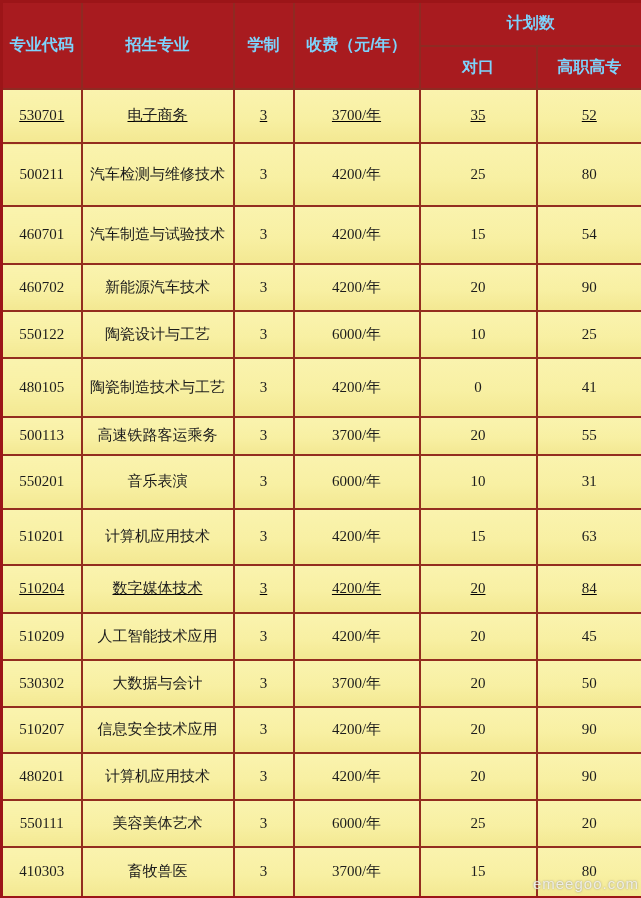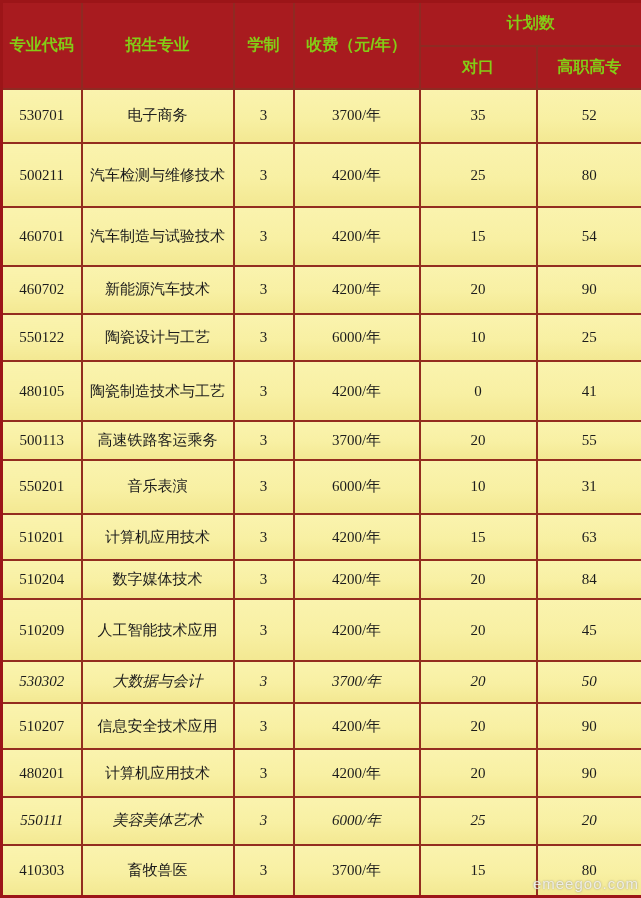--- a/index.html
+++ b/index.html
@@ -17,21 +17,21 @@
   table.enroll-table {
     width: 641px;
     height: 898px;
     border-collapse: collapse;
     table-layout: fixed;
     border: 3px solid #9c1518;
     background: #a81b1f;
   }
   table.enroll-table th {
     background: #a81b1f;
-    color: #84cc16;
+    color: #7dd3fc;
     font-family: "Liberation Sans", "DejaVu Sans", sans-serif;
     font-weight: 700;
     font-size: 16px;
     text-align: center;
     vertical-align: middle;
     border: 2px solid #8f2a22;
     padding: 0;
   }
   th.th-plan {
     border-bottom: 2px solid #c4565a;
@@ -44,35 +44,35 @@
     color: #1c1c1c;
     font-family: "Liberation Serif", "DejaVu Serif", serif;
     font-size: 15px;
     text-align: center;
     vertical-align: middle;
     border: 2px solid #932d1f;
     padding: 2px 4px;
   }
   thead tr:nth-child(1) { height: 44px; }
   thead tr:nth-child(2) { height: 43px; }
-  tbody tr:nth-child(1)  { height: 54px; }
+  tbody tr:nth-child(1)  { height: 54px; text-decoration: underline; }
   tbody tr:nth-child(2)  { height: 63px; }
   tbody tr:nth-child(3)  { height: 58px; }
   tbody tr:nth-child(4)  { height: 47px; }
   tbody tr:nth-child(5)  { height: 47px; }
   tbody tr:nth-child(6)  { height: 59px; }
   tbody tr:nth-child(7)  { height: 38px; }
   tbody tr:nth-child(8)  { height: 54px; }
-  tbody tr:nth-child(9)  { height: 45px; }
-  tbody tr:nth-child(10) { height: 39px; }
-  tbody tr:nth-child(11) { height: 61px; }
-  tbody tr:nth-child(12) { height: 41px; font-style: italic; }
+  tbody tr:nth-child(9)  { height: 56px; }
+  tbody tr:nth-child(10) { height: 48px; text-decoration: underline; }
+  tbody tr:nth-child(11) { height: 47px; }
+  tbody tr:nth-child(12) { height: 47px; }
   tbody tr:nth-child(13) { height: 46px; }
   tbody tr:nth-child(14) { height: 47px; }
-  tbody tr:nth-child(15) { height: 47px; font-style: italic; }
+  tbody tr:nth-child(15) { height: 47px; }
   tbody tr:nth-child(16) { height: 51px; }
   .watermark {
     position: absolute;
     right: 2px;
     bottom: 6px;
     font-family: "Liberation Sans", "DejaVu Sans", sans-serif;
     font-weight: 400;
     font-size: 15px;
     letter-spacing: 1px;
     color: rgba(252, 252, 252, 0.78);

